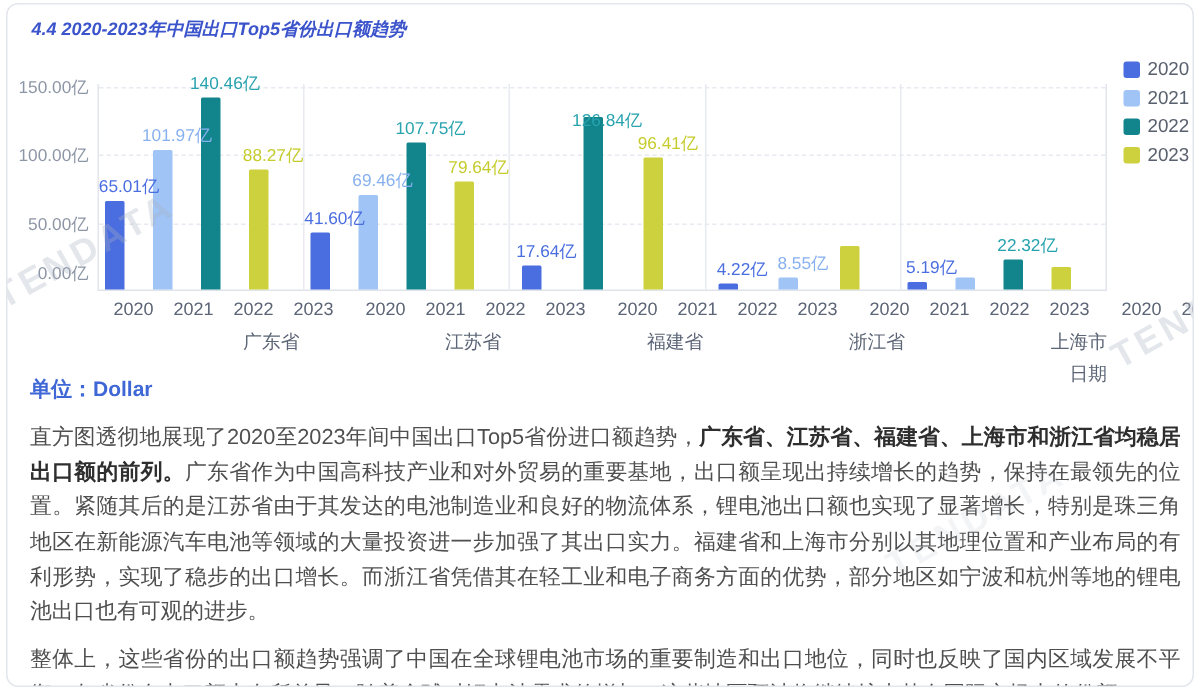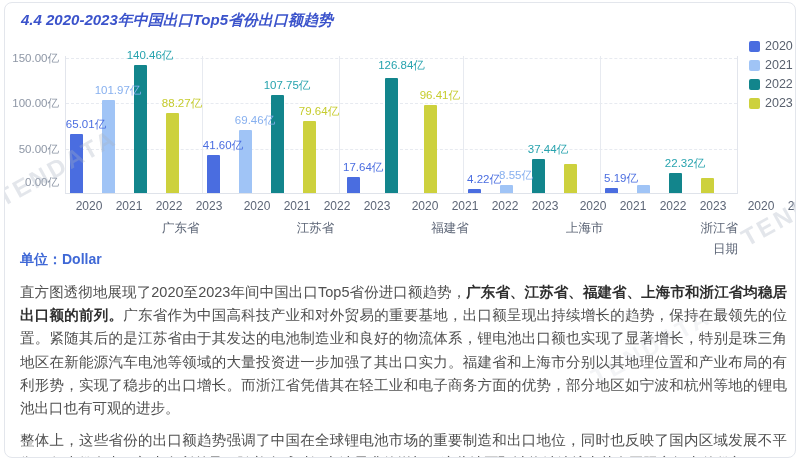--- a/index.html
+++ b/index.html
@@ -1,19 +1,19 @@
 <!DOCTYPE html>
 <html><head>
 <meta charset="utf-8">
 <style>
   * { margin:0; padding:0; box-sizing:border-box; }
   html,body { width:800px; height:466px; background:#fff; font-family:"Liberation Sans","DejaVu Sans",sans-serif; overflow:hidden; }
   .card { position:absolute; left:4px; top:2px; right:4px; bottom:8px; background:#fff;
           border:1px solid #e3e6ec; border-radius:8px; overflow:hidden; }
-  .title { position:absolute; left:16px; top:8px; font-size:15px; font-weight:bold; font-style:italic; color:#3b53cb; white-space:nowrap; }
+  .title { position:absolute; left:16px; top:8px; font-size:12px; font-weight:bold; font-style:italic; color:#3b53cb; white-space:nowrap; }
 
   
   .chart { position:absolute; left:0; top:26px; width:100%; height:215px; }
   .plot { position:absolute; left:60px; top:27px; width:673px; height:138px;
           border-left:1px solid #e2e5ec; border-right:1px solid #e2e5ec; border-bottom:1px solid #dfe3ea; }
   .gridline { position:absolute; left:0; width:100%; border-top:1px dashed #e7eaf0; height:0; }
   .groups { position:absolute; inset:0; display:flex; }
   .group { flex:1; display:flex; justify-content:space-around; align-items:flex-end; border-right:1px solid #e7eaf0; padding:0 4px; }
   .group:last-child { border-right:none; }
   .slot { position:relative; width:32px; height:100%; }
@@ -97,39 +97,35 @@
               <div class="bar-label" style="bottom: 74.3047px; color: rgb(198, 204, 45); margin-top: 24px;">79.64亿</div>
             </div>
           </div>
           <div class="group">
             <div class="slot">
               <div class="bar" style="height: 16.0153px; background: rgb(74, 109, 224);"></div>
               <div class="bar-label" style="bottom: 18.0153px; color: rgb(74, 109, 224);">17.64亿</div>
             </div>
             <div class="slot">
               <div class="bar" style="height: 115.157px; background: rgb(18, 133, 140);"></div>
-              <div class="bar-label" style="bottom: 120px; color: rgb(39, 163, 174);">126.84亿</div>
+              <div class="bar-label" style="bottom: 105px; color: rgb(39, 163, 174);">126.84亿</div>
             </div>
             <div class="slot">
               <div class="bar" style="height: 87.5301px; background: rgb(205, 209, 61);"></div>
               <div class="bar-label" style="bottom: 89.5301px; color: rgb(198, 204, 45);">96.41亿</div>
             </div>
           </div>
           <div class="group">
             <div class="slot">
               <div class="bar" style="height: 3.83132px; background: rgb(74, 109, 224);"></div>
               <div class="bar-label" style="bottom: 5.83132px; color: rgb(74, 109, 224);">4.22亿</div>
             </div>
             <div class="slot">
               <div class="bar" style="height: 7.7625px; background: rgb(160, 196, 246);"></div>
               <div class="bar-label" style="bottom: 9.7625px; color: rgb(135, 176, 239);">8.55亿</div>
-            </div>
-            <div class="slot">
-              <div class="bar" style="height: 33.9916px; background: rgb(18, 133, 140);"></div>
-              <div class="bar-label" style="bottom: 35.9916px; color: rgb(39, 163, 174);">37.44亿</div>
             </div>
             <div class="slot">
               <div class="bar" style="height: 29.0526px; background: rgb(205, 209, 61);"></div>
             </div>
           </div>
           <div class="group">
             <div class="slot">
               <div class="bar" style="height: 4.71197px; background: rgb(74, 109, 224);"></div>
               <div class="bar-label" style="bottom: 6.71197px; color: rgb(74, 109, 224);">5.19亿</div>
             </div>
@@ -173,22 +169,22 @@
         </div>
         <div class="tick-cell">
           <div class="tick">2020</div>
           <div class="tick">2021</div>
         </div>
       </div>
     <div class="prov-row">
         <div class="prov">广东省</div>
         <div class="prov">江苏省</div>
         <div class="prov">福建省</div>
+        <div class="prov">浙江省</div>
         <div class="prov">上海市</div>
-        <div class="prov">浙江省</div>
       </div>
     <div class="xlabel">日期</div>
     <div class="legend">
         <div class="legend-item">
           <span class="legend-swatch" style="background: rgb(74, 109, 224);"></span>
           <span class="legend-label">2020</span>
         </div>
         <div class="legend-item">
           <span class="legend-swatch" style="background: rgb(160, 196, 246);"></span>
           <span class="legend-label">2021</span>

